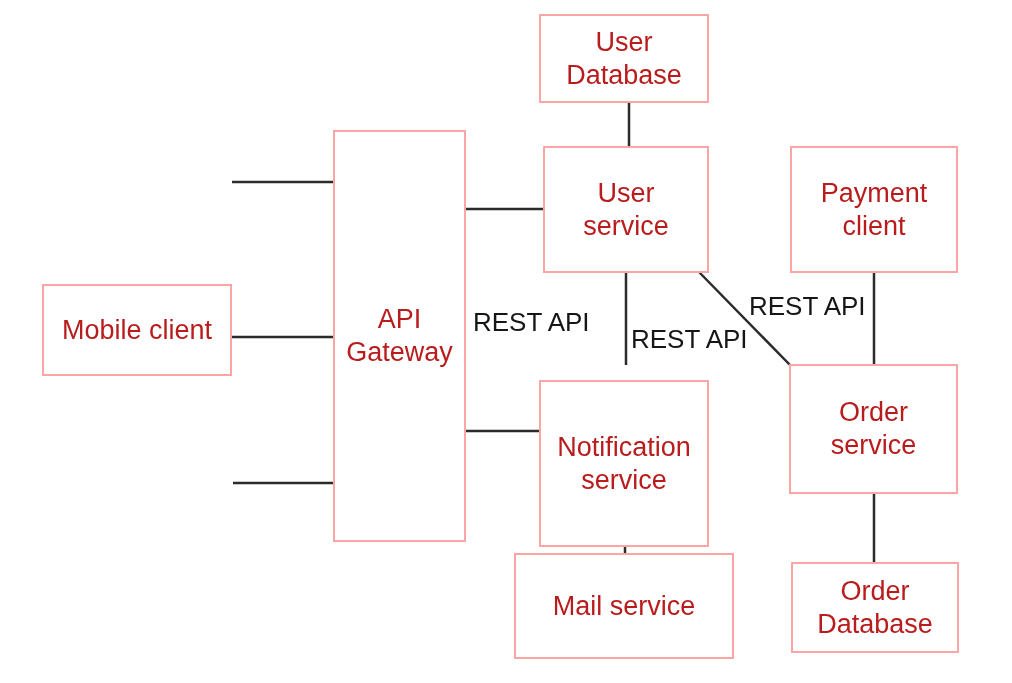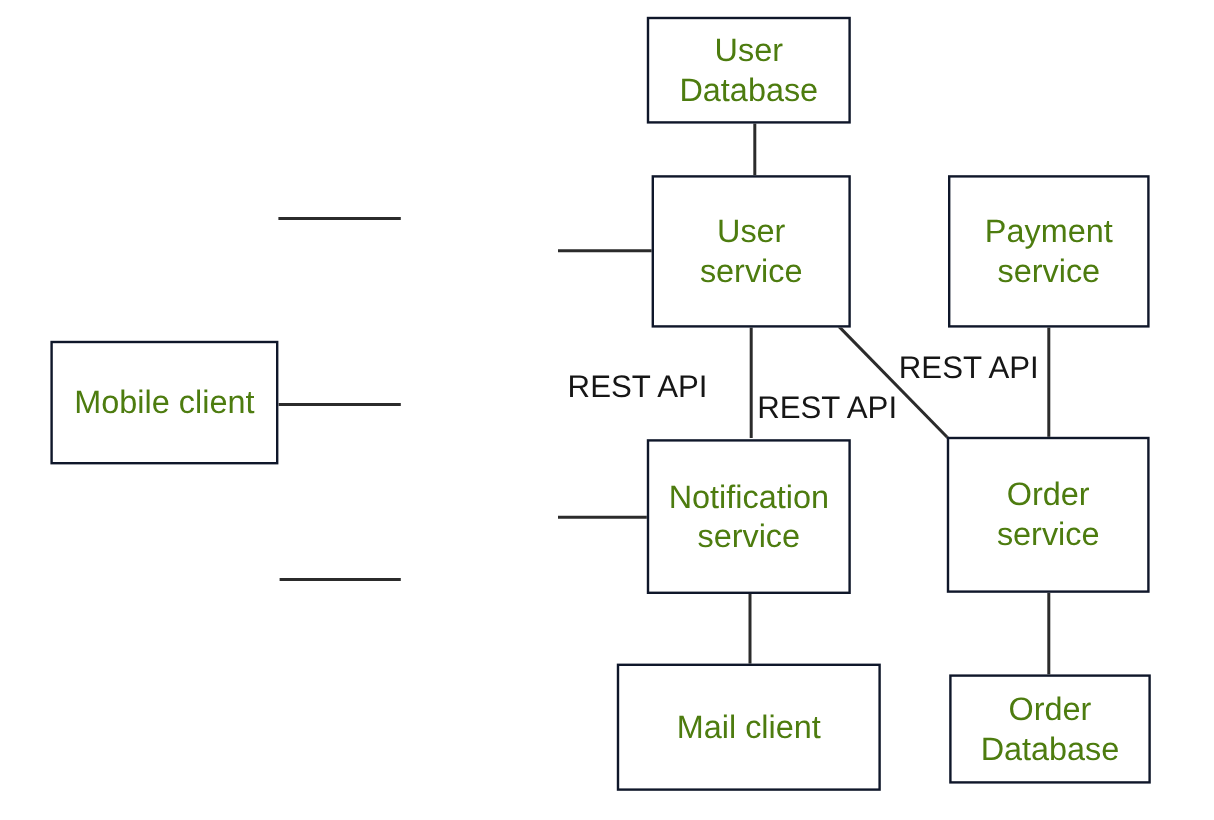--- a/index.html
+++ b/index.html
@@ -22,46 +22,46 @@
     width: 1012px;
     height: 683px;
   }
   .edges-svg line {
     stroke: #2b2b2b;
     stroke-width: 2.5;
   }
   .node {
     position: absolute;
     box-sizing: border-box;
-    border: 2px solid #0f172a;
+    border: 2px solid #fca5a5;
     background: #ffffff;
     display: flex;
     align-items: center;
     justify-content: center;
     text-align: center;
     white-space: pre-line;
     font-size: 27px;
     line-height: 1.22;
-    color: #4d7c0f;
+    color: #b91c1c;
   }
   .edge-label {
     position: absolute;
     font-size: 26px;
     color: #161616;
     white-space: nowrap;
   }
   
   .n-user-database        { left: 539px; top: 14px;  width: 170px; height: 89px;  }
   .n-web-ui               { left: 42px;  top: 139px; width: 190px; height: 104px; }
-  .n-mobile-client        { left: 42px;  top: 284px; width: 190px; height: 103px; }
+  .n-mobile-client        { left: 42px;  top: 284px; width: 190px; height: 92px; }
   .n-third-party          { left: 41px;  top: 429px; width: 192px; height: 106px; }
   .n-api-gateway          { left: 333px; top: 130px; width: 133px; height: 412px; }
   .n-user-service         { left: 543px; top: 146px; width: 166px; height: 127px; }
   .n-payment-service      { left: 790px; top: 146px; width: 168px; height: 127px; }
-  .n-notification-service { left: 539px; top: 366px; width: 170px; height: 129px; }
+  .n-notification-service { left: 539px; top: 380px; width: 170px; height: 167px; }
   .n-order-service        { left: 789px; top: 364px; width: 169px; height: 130px; }
   .n-mail-service         { left: 514px; top: 553px; width: 220px; height: 106px; }
   .n-order-database       { left: 791px; top: 562px; width: 168px; height: 91px;  }
   
   .l-gateway  { left: 473px; top: 307px; }
   .l-notif    { left: 631px; top: 324px; }
   .l-order    { left: 749px; top: 291px; }
 </style>
 </head>
 <body>
@@ -78,29 +78,31 @@
     <line x1="626" y1="272" x2="626" y2="365"></line>
     <line x1="699" y1="272" x2="791" y2="366"></line>
     <line x1="874" y1="272" x2="874" y2="365"></line>
     <line x1="625" y1="492" x2="625" y2="555"></line>
     <line x1="874" y1="493" x2="874" y2="563"></line>
   </svg>
 
   <div class="node n-user-database">User
 Database</div>
   <div class="node n-mobile-client">Mobile client</div>
+  <div class="node n-api-gateway">API
+Gateway</div>
   <div class="node n-user-service">User
 service</div>
   <div class="node n-payment-service">Payment
-service</div>
+client</div>
   <div class="node n-notification-service">Notification
 service</div>
   <div class="node n-order-service">Order
 service</div>
-  <div class="node n-mail-service">Mail client</div>
+  <div class="node n-mail-service">Mail service</div>
   <div class="node n-order-database">Order
 Database</div>
 
   <span class="edge-label l-gateway">REST API</span>
   <span class="edge-label l-notif">REST API</span>
   <span class="edge-label l-order">REST API</span>
 
 </div>
 
 </body></html>

